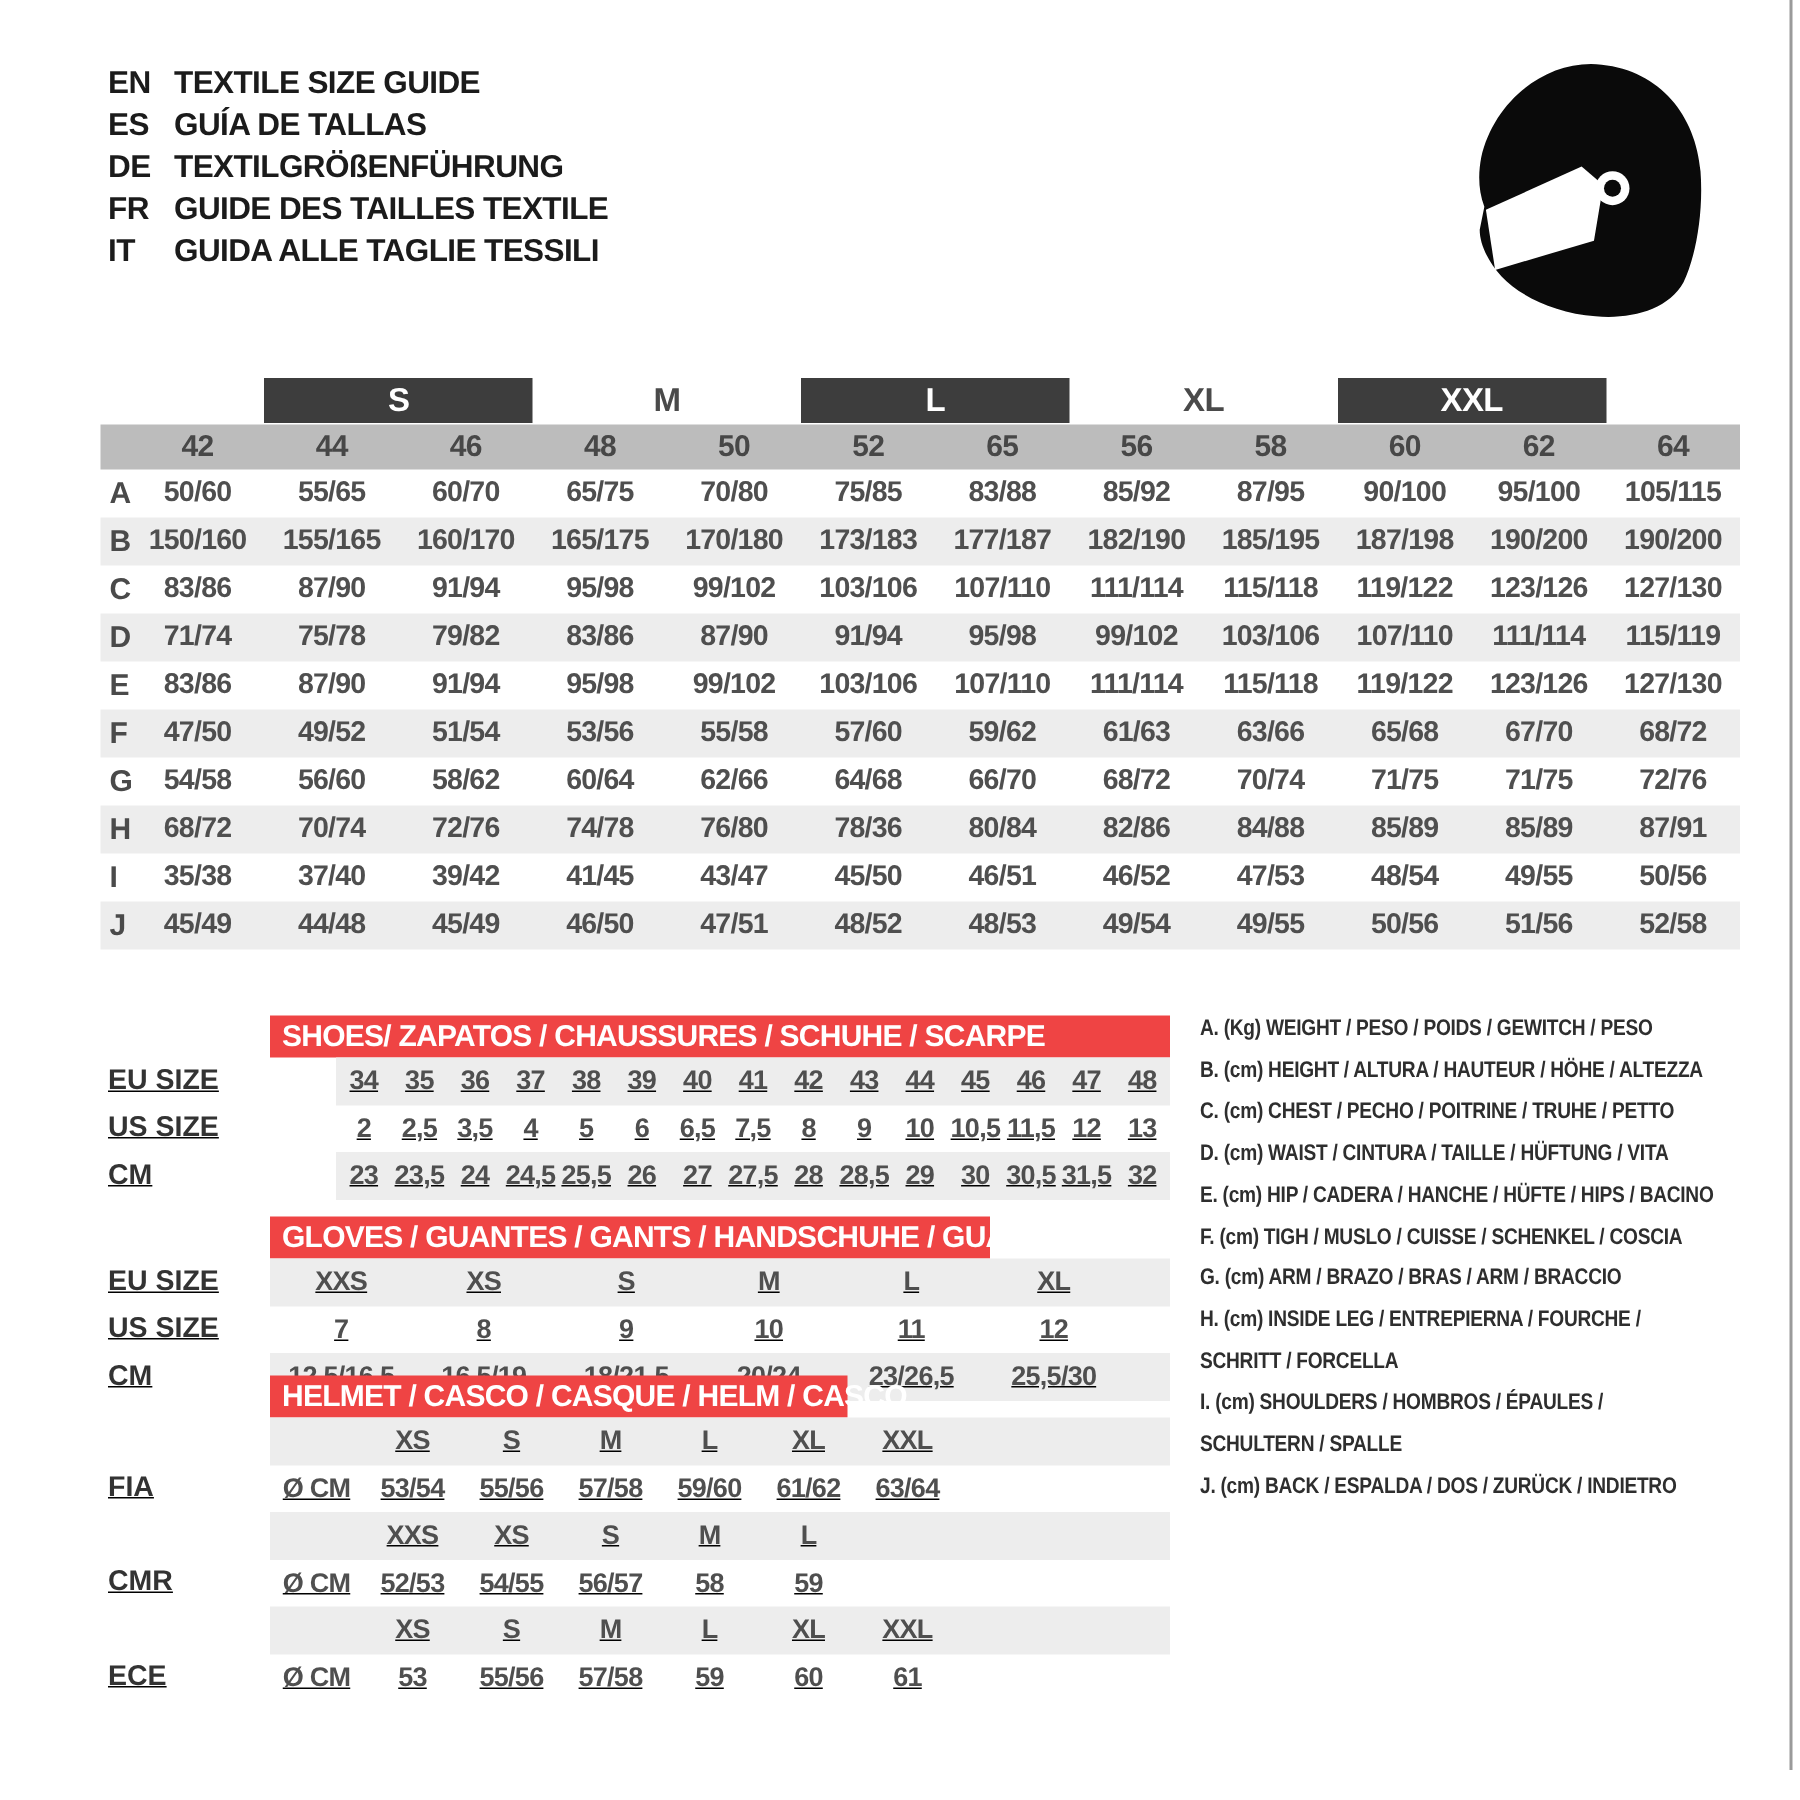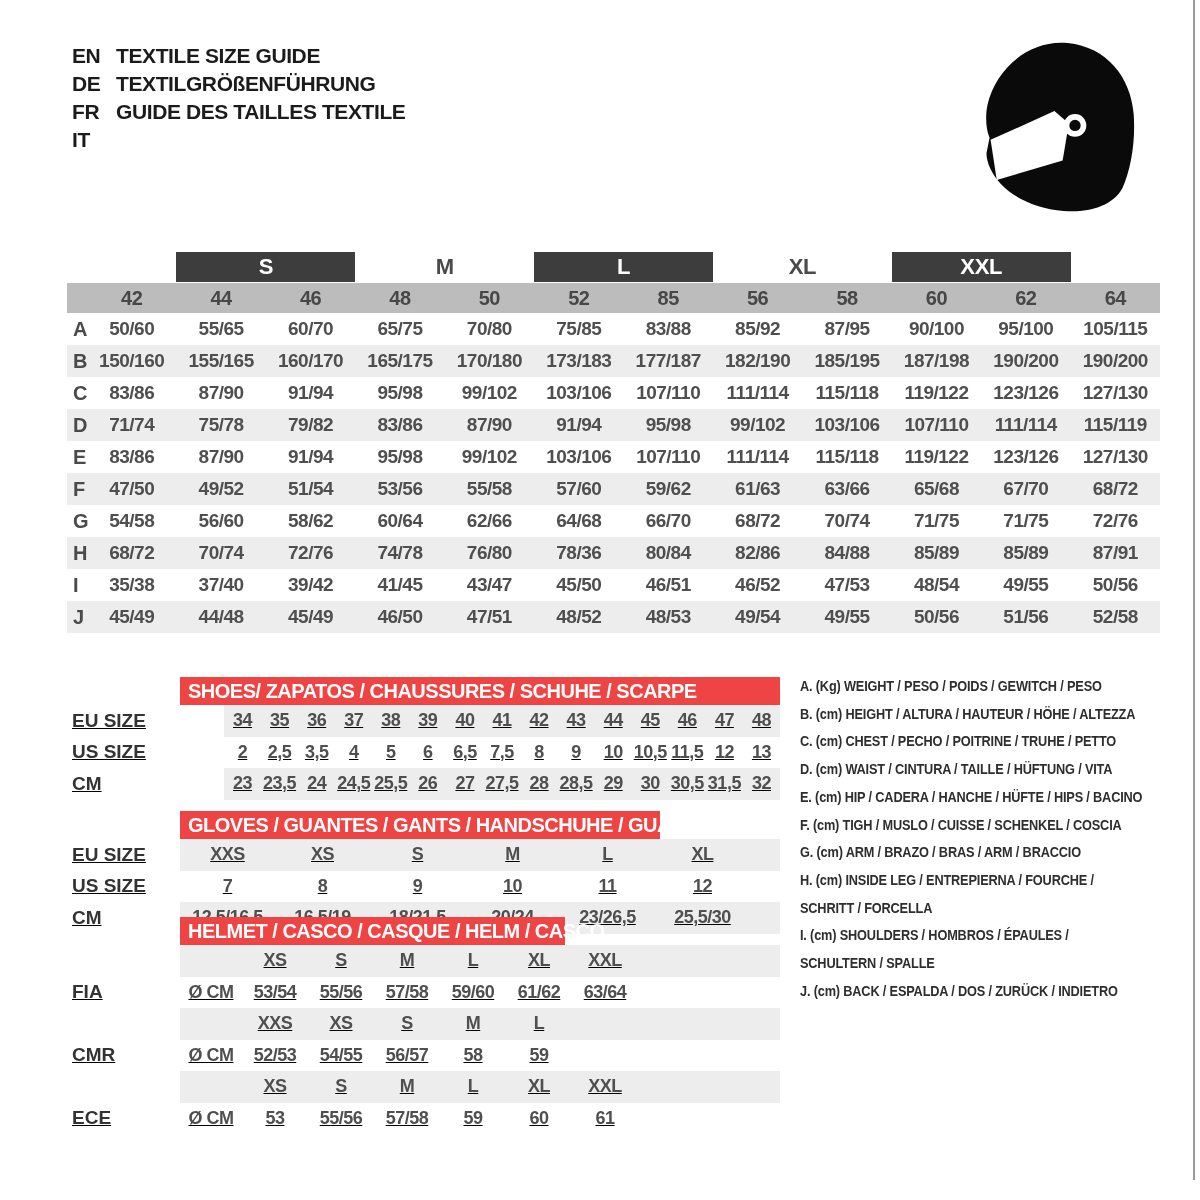--- a/index.html
+++ b/index.html
@@ -58,29 +58,34 @@
 <body>
 
 <div id="canvas">
 
   <div id="lang-block">
       <div class="lang-row">
         <div class="lang-code">EN</div>
         <div class="lang-title">TEXTILE SIZE GUIDE</div>
       </div>
       <div class="lang-row">
+        <div class="lang-code">ES</div>
+        <div class="lang-title">GUÍA DE TALLAS</div>
+      </div>
+      <div class="lang-row">
         <div class="lang-code">DE</div>
         <div class="lang-title">TEXTILGRÖßENFÜHRUNG</div>
       </div>
       <div class="lang-row">
         <div class="lang-code">FR</div>
         <div class="lang-title">GUIDE DES TAILLES TEXTILE</div>
       </div>
       <div class="lang-row">
         <div class="lang-code">IT</div>
+        <div class="lang-title">GUIDA ALLE TAGLIE TESSILI</div>
       </div>
     </div>
 
   <svg id="helmet-icon" width="165" height="175" viewBox="0 0 160 170" aria-hidden="true">
     <path d="M90 3 C128 7 151 36 154 72 C156 99 151 127 143 144 C133 162 109 168 86 166 C60 164 37 153 25 140 C16 130 11 119 11 110 L14 95 C10 85 10 73 12 63 C20 27 54 -1 90 3 Z" fill="#0a0a0a"></path>
     <polygon points="15,97 77,69 91,81 85,117 21,136" fill="#ffffff"></polygon>
     <circle cx="97" cy="83" r="11" fill="#ffffff"></circle>
     <circle cx="97" cy="83" r="5.5" fill="#0a0a0a"></circle>
   </svg>
 
@@ -93,21 +98,21 @@
         <div class="size-box" style="grid-column: 11 / 13;">XXL</div>
       </div>
     <div id="number-band" class="mgrid">
         <div></div>
         <div class="band-cell">42</div>
         <div class="band-cell">44</div>
         <div class="band-cell">46</div>
         <div class="band-cell">48</div>
         <div class="band-cell">50</div>
         <div class="band-cell">52</div>
-        <div class="band-cell">85</div>
+        <div class="band-cell">65</div>
         <div class="band-cell">56</div>
         <div class="band-cell">58</div>
         <div class="band-cell">60</div>
         <div class="band-cell">62</div>
         <div class="band-cell">64</div>
       </div>
     <div id="main-rows">
         <div class="mrow mgrid">
           <div class="mlabel">A</div>
           <div class="mcell">50/60</div>

